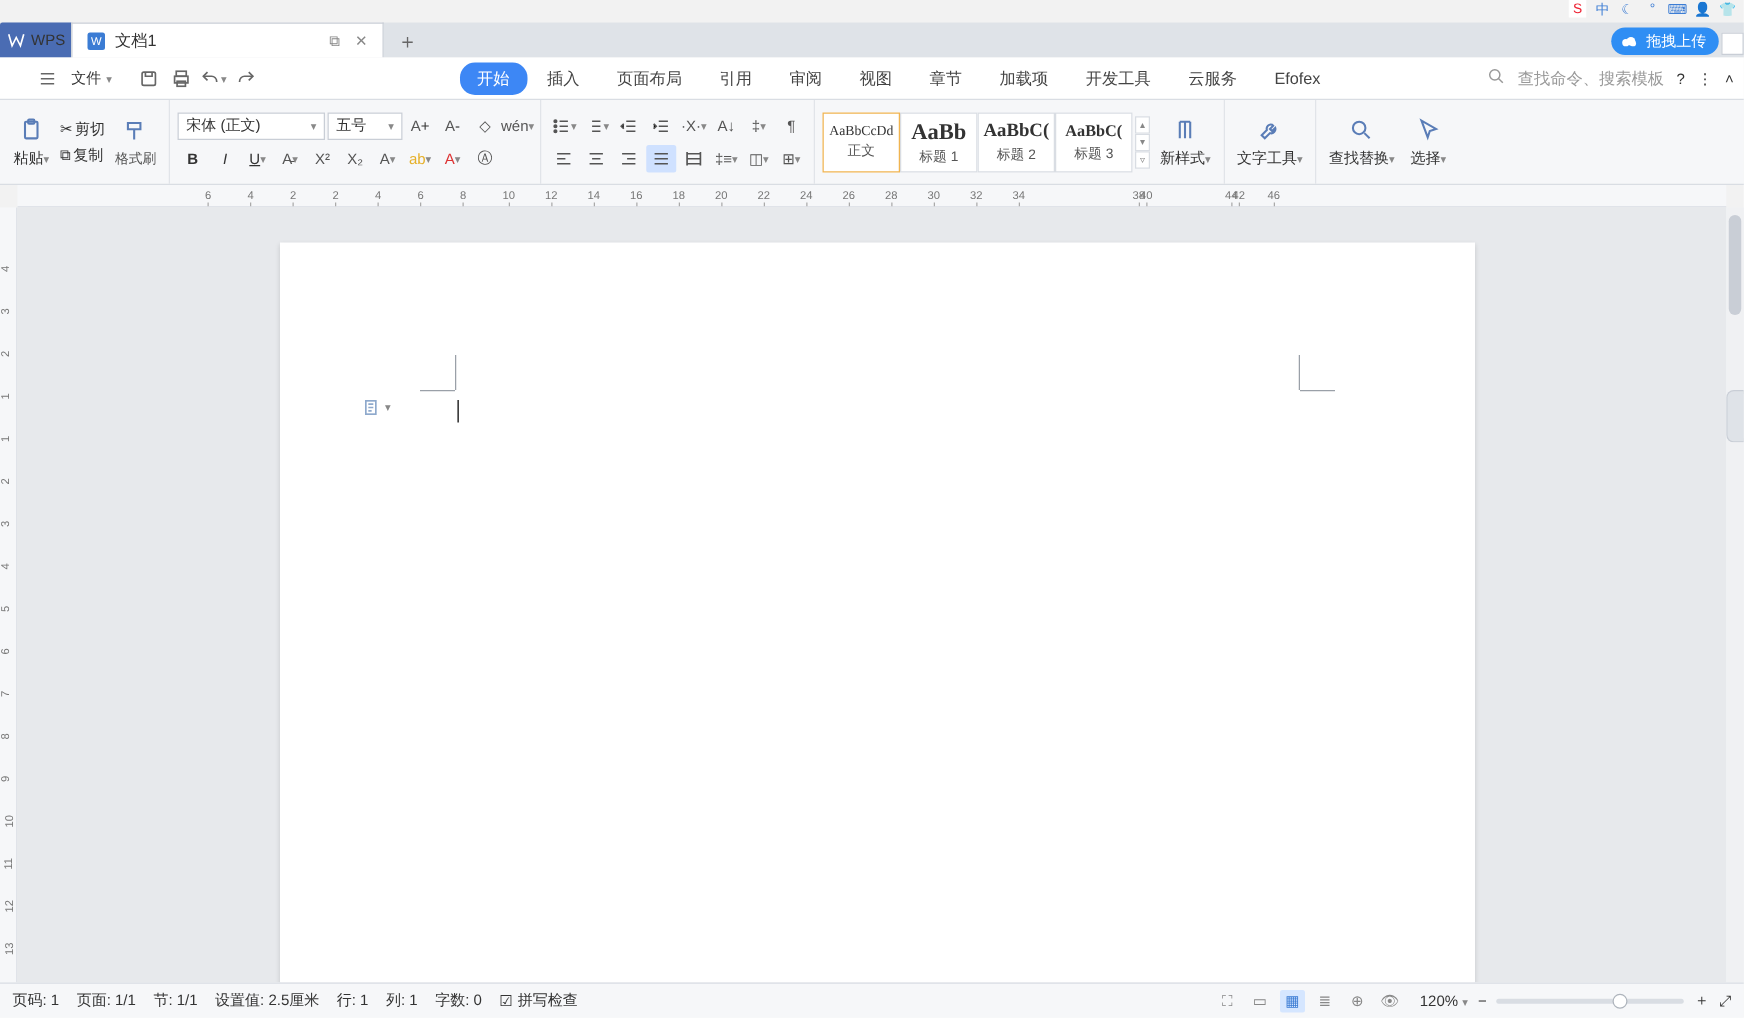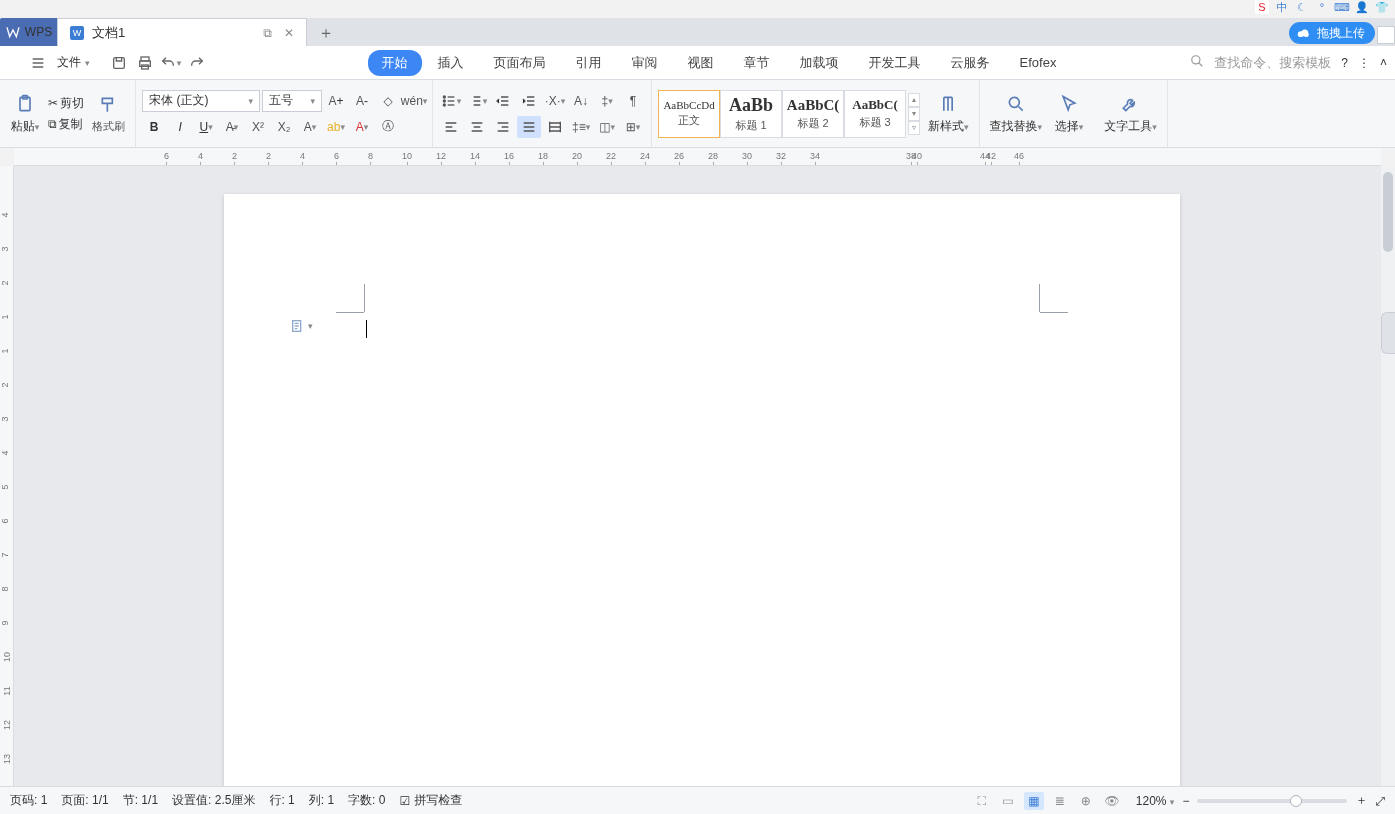--- a/index.html
+++ b/index.html
@@ -359,47 +359,47 @@
     <div class="vbtn">
       <span class="ico">
           <svg viewBox="0 0 24 24" fill="none" stroke="#5a7db7" stroke-width="2">
             <path d="M7 4h10M7 4v16M12 4v16M17 4v16"></path>
           </svg>
         </span>
       <span class="lbl"><span>新样式</span><span class="cv">▾</span></span>
     </div>
   </div>
 
+  <div class="rgrp">
+    <div class="vbtn">
+      <span class="ico">
+          <svg viewBox="0 0 24 24" fill="none" stroke="#5a7db7" stroke-width="2">
+            <path d="M14 7a4 4 0 00-5 5l-5 5 3 3 5-5a4 4 0 005-5l-3 3-2-2 3-3z"></path>
+          </svg>
+        </span>
+      <span class="lbl"><span>文字工具</span><span class="cv">▾</span></span>
+    </div>
+  </div>
   <div class="rgrp" style="border-right:none">
     <div class="vbtn">
       <span class="ico">
           <svg viewBox="0 0 24 24" fill="none" stroke="#5a7db7" stroke-width="2">
             <circle cx="10" cy="10" r="6"></circle>
             <path d="M20 20l-5-5"></path>
           </svg>
         </span>
       <span class="lbl"><span>查找替换</span><span class="cv">▾</span></span>
     </div>
     <div class="vbtn">
       <span class="ico">
           <svg viewBox="0 0 24 24" fill="none" stroke="#5a7db7" stroke-width="2">
             <path d="M5 3l14 8-6 2-2 6z"></path>
           </svg>
         </span>
       <span class="lbl"><span>选择</span><span class="cv">▾</span></span>
-    </div>
-  </div>
-  <div class="rgrp">
-    <div class="vbtn">
-      <span class="ico">
-          <svg viewBox="0 0 24 24" fill="none" stroke="#5a7db7" stroke-width="2">
-            <path d="M14 7a4 4 0 00-5 5l-5 5 3 3 5-5a4 4 0 005-5l-3 3-2-2 3-3z"></path>
-          </svg>
-        </span>
-      <span class="lbl"><span>文字工具</span><span class="cv">▾</span></span>
     </div>
   </div>
 </div>
 
 <div class="hruler">
     <div class="ticks" id="hticks">
       <div class="tick" style="left: 150px;">
         <span class="num">6</span>
         <span class="ln"></span>
       </div>

